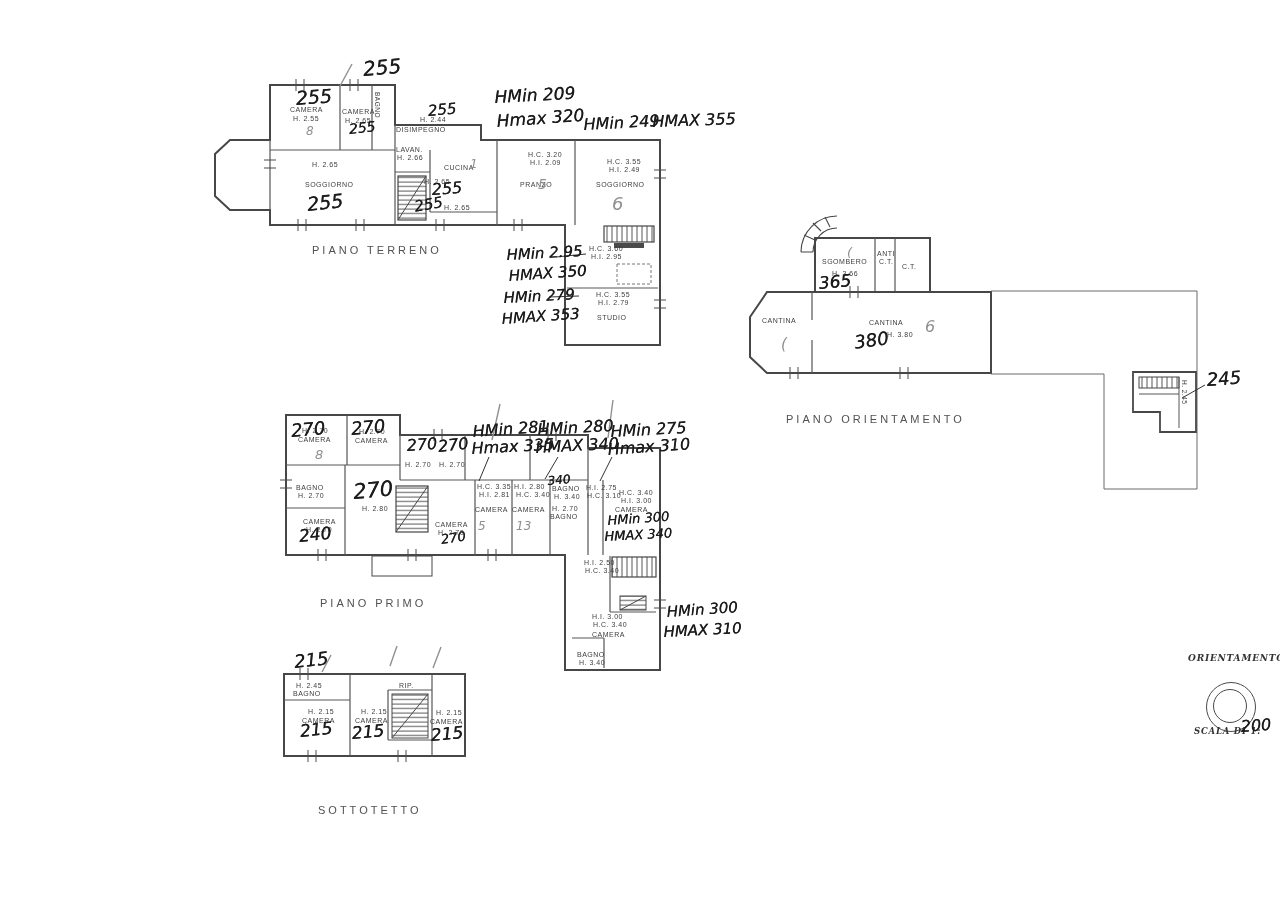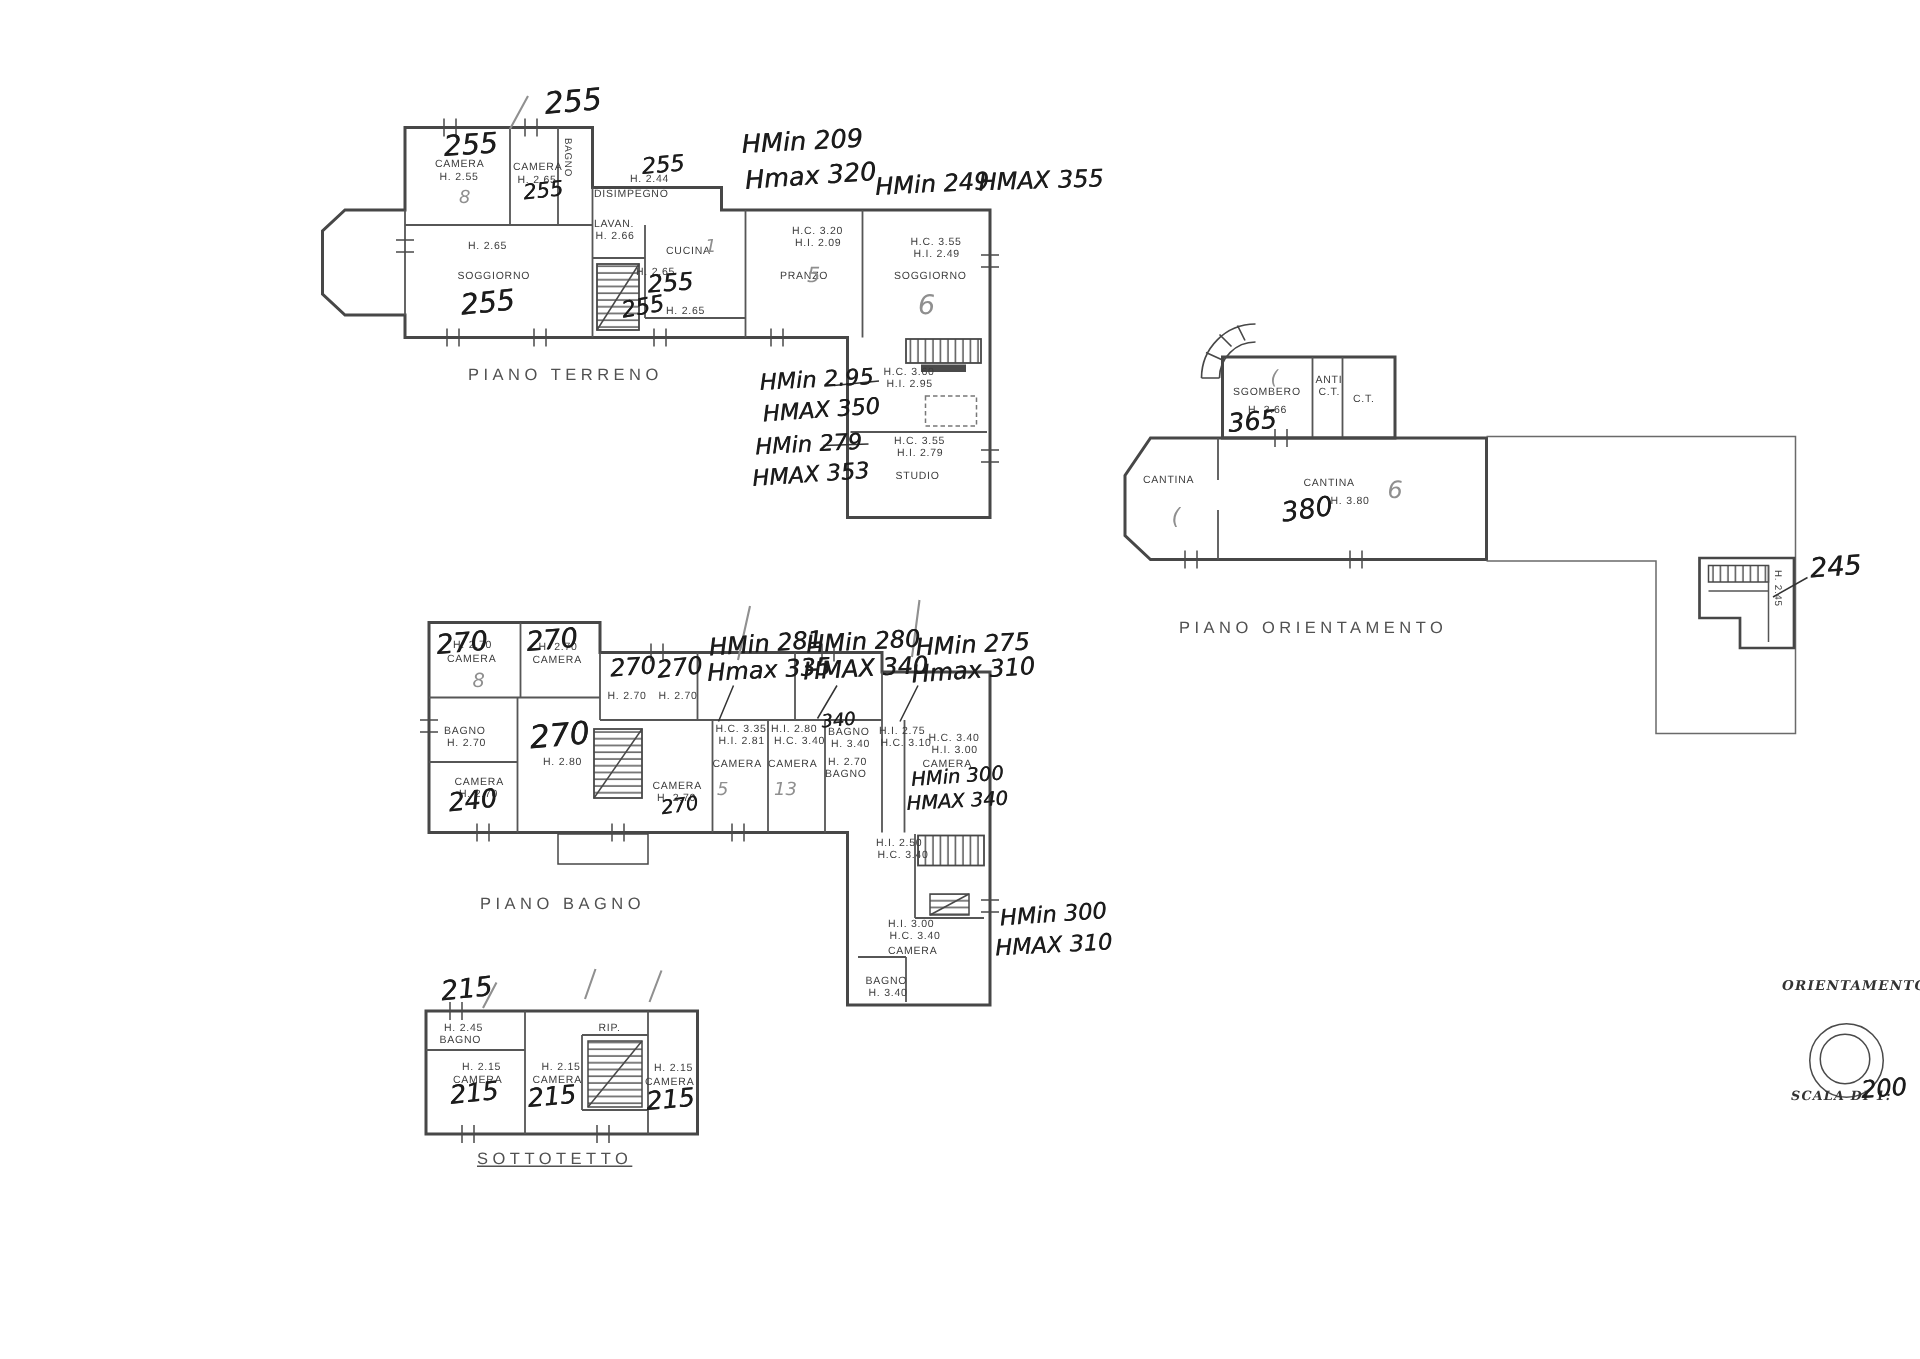--- a/index.html
+++ b/index.html
@@ -131,21 +131,21 @@
       <div class="lbl h" style="left: 583px; top: 116px; font-size: 16px; transform: rotate(-3deg);">HMin 249</div>
       <div class="lbl h" style="left: 652px; top: 113px; font-size: 16px; transform: rotate(-2deg);">HMAX 355</div>
       <div class="lbl h" style="left: 506px; top: 247px; font-size: 15px; transform: rotate(-3deg);">HMin 2.95</div>
       <div class="lbl h" style="left: 508px; top: 268px; font-size: 15px; transform: rotate(-4deg);">HMAX 350</div>
       <div class="lbl h" style="left: 503px; top: 290px; font-size: 15px; transform: rotate(-3deg);">HMin 279</div>
       <div class="lbl h" style="left: 501px; top: 311px; font-size: 15px; transform: rotate(-4deg);">HMAX 353</div>
       <div class="lbl p" style="left: 306px; top: 125px; font-size: 12px;">8</div>
       <div class="lbl p" style="left: 538px; top: 176px; font-size: 14px;">5</div>
       <div class="lbl p" style="left: 612px; top: 194px; font-size: 18px;">6</div>
       <div class="lbl p" style="left: 470px; top: 158px; font-size: 12px;">1</div>
-      <div class="lbl title" style="left: 320px; top: 597px;">PIANO BAGNO</div>
+      <div class="lbl title" style="left: 320px; top: 597px;">PIANO PRIMO</div>
       <div class="lbl t" style="left: 302px; top: 427px;">H. 2.70</div>
       <div class="lbl t" style="left: 298px; top: 436px;">CAMERA</div>
       <div class="lbl t" style="left: 359px; top: 428px;">H. 2.70</div>
       <div class="lbl t" style="left: 355px; top: 437px;">CAMERA</div>
       <div class="lbl t" style="left: 405px; top: 461px;">H. 2.70</div>
       <div class="lbl t" style="left: 439px; top: 461px;">H. 2.70</div>
       <div class="lbl t" style="left: 296px; top: 484px;">BAGNO</div>
       <div class="lbl t" style="left: 298px; top: 492px;">H. 2.70</div>
       <div class="lbl t" style="left: 303px; top: 518px;">CAMERA</div>
       <div class="lbl t" style="left: 306px; top: 526px;">H. 2.70</div>
@@ -188,21 +188,21 @@
       <div class="lbl h" style="left: 298px; top: 527px; font-size: 17px; transform: rotate(-6deg);">240</div>
       <div class="lbl h" style="left: 440px; top: 533px; font-size: 13px; transform: rotate(-8deg);">270</div>
       <div class="lbl h" style="left: 547px; top: 475px; font-size: 12px; transform: rotate(-5deg);">340</div>
       <div class="lbl h" style="left: 607px; top: 514px; font-size: 13px; transform: rotate(-4deg);">HMin 300</div>
       <div class="lbl h" style="left: 604px; top: 530px; font-size: 13px; transform: rotate(-3deg);">HMAX 340</div>
       <div class="lbl h" style="left: 666px; top: 604px; font-size: 15px; transform: rotate(-4deg);">HMin 300</div>
       <div class="lbl h" style="left: 663px; top: 624px; font-size: 15px; transform: rotate(-3deg);">HMAX 310</div>
       <div class="lbl p" style="left: 315px; top: 448px; font-size: 13px;">8</div>
       <div class="lbl p" style="left: 478px; top: 520px; font-size: 12px;">5</div>
       <div class="lbl p" style="left: 516px; top: 520px; font-size: 12px;">13</div>
-      <div class="lbl title" style="left: 318px; top: 767px; text-decoration: underline;">SOTTOTETTO</div>
+      <div class="lbl title" style="left: 318px; top: 804px;">SOTTOTETTO</div>
       <div class="lbl t" style="left: 296px; top: 682px;">H. 2.45</div>
       <div class="lbl t" style="left: 293px; top: 690px;">BAGNO</div>
       <div class="lbl t" style="left: 308px; top: 708px;">H. 2.15</div>
       <div class="lbl t" style="left: 302px; top: 717px;">CAMERA</div>
       <div class="lbl t" style="left: 361px; top: 708px;">H. 2.15</div>
       <div class="lbl t" style="left: 355px; top: 717px;">CAMERA</div>
       <div class="lbl t" style="left: 399px; top: 682px;">RIP.</div>
       <div class="lbl t" style="left: 436px; top: 709px;">H. 2.15</div>
       <div class="lbl t" style="left: 430px; top: 718px;">CAMERA</div>
       <div class="lbl h" style="left: 293px; top: 652px; font-size: 18px; transform: rotate(-6deg);">215</div>

